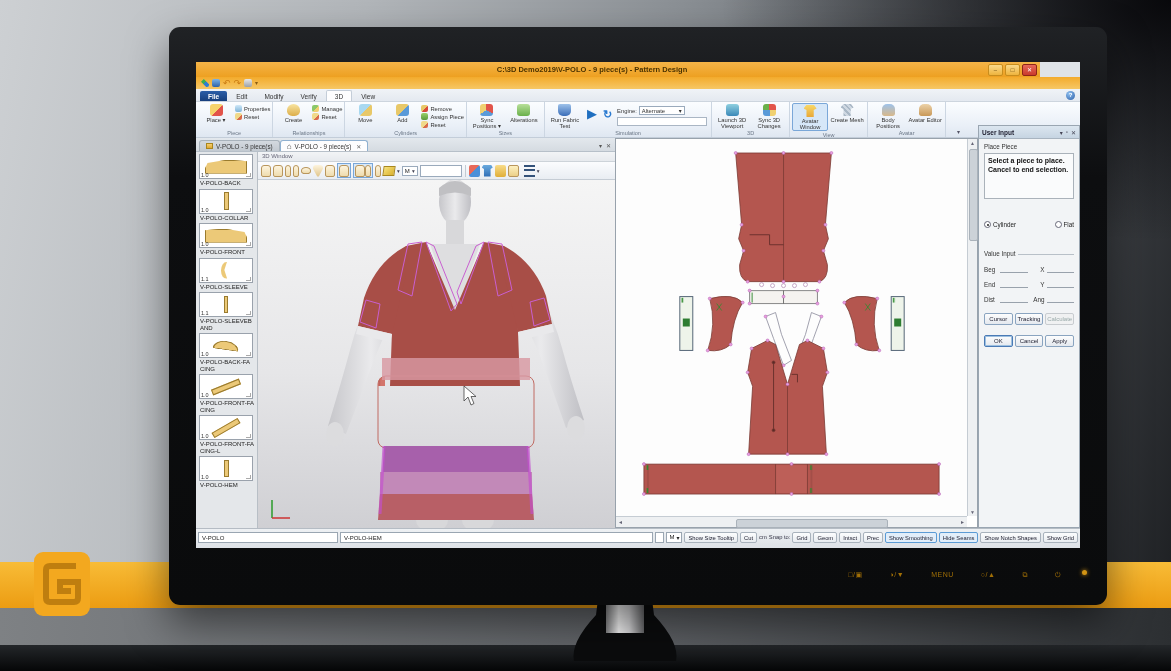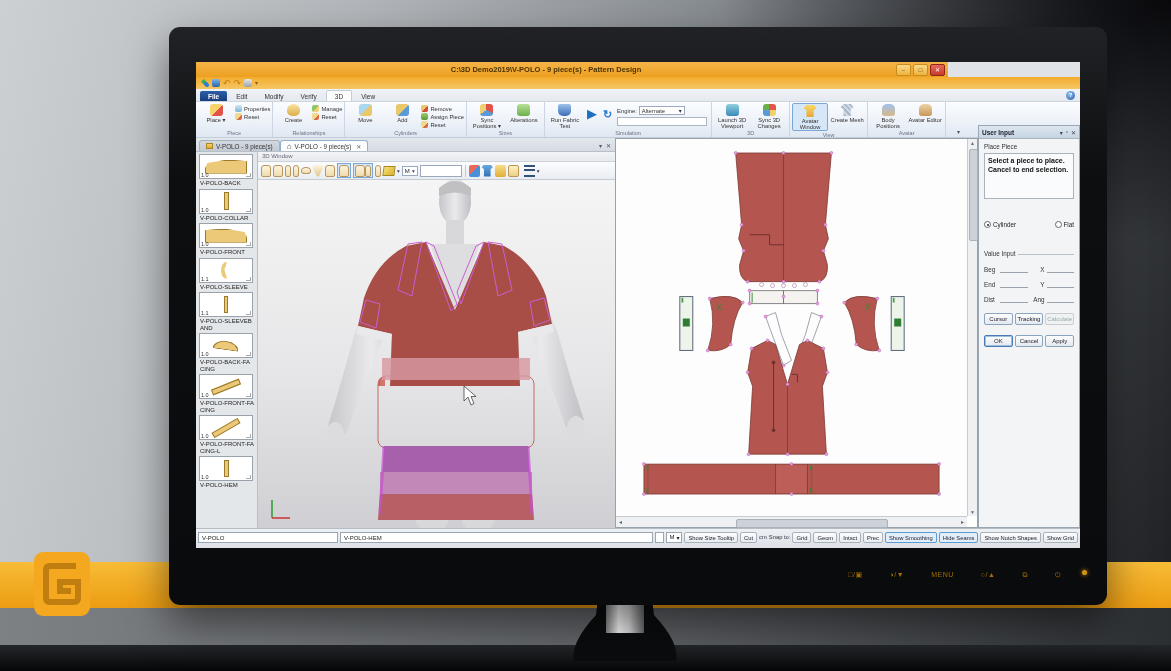--- a/index.html
+++ b/index.html
@@ -16,21 +16,21 @@
   .stand{position:absolute;left:570px;top:599px;z-index:4;}
   .monitor{position:absolute;left:169px;top:27px;width:938px;height:578px;z-index:5;
            background:linear-gradient(#202225,#0d0e10 26%,#0a0b0c);border-radius:11px;
            box-shadow:0 18px 40px rgba(0,0,0,.5);}
   .osd{position:absolute;right:46px;bottom:26px;display:flex;gap:27px;color:#a06f06;font-size:7px;letter-spacing:.5px;}
   .osd span{cursor:default;}
   .led{position:absolute;right:20px;bottom:30px;width:5px;height:5px;border-radius:50%;background:#d29414;box-shadow:0 0 4px #d29414;}
   
   .screen{position:absolute;left:27px;top:35px;width:884px;height:486px;background:#dfe3e8;overflow:hidden;font-size:7px;color:#222;}
   
-  .titlebar{left:0;top:0;width:752px;height:15px;background:linear-gradient(#f5b448,#eda021);display:flex;align-items:center;}
+  .titlebar{left:0;top:0;width:844px;height:15px;background:linear-gradient(#f5b448,#eda021);display:flex;align-items:center;}
   .title-text{flex:1;text-align:center;font-size:7.5px;font-weight:bold;color:#4a3200;}
   .winbtns{display:flex;gap:2px;margin-right:3px;}
   .wb{width:13px;height:10px;font-size:6px;line-height:10px;text-align:center;color:#5a3c00;background:linear-gradient(#fbd98a,#eeb43e);border:1px solid #c88d1d;border-radius:2px;}
   .wb.close{background:linear-gradient(#e8695a,#c93a2c);color:#fff;border-color:#8f2418;}
   
   .qat{left:0;top:15px;width:884px;height:12px;background:linear-gradient(#f3ab2c,#f6c765);display:flex;align-items:center;gap:3px;padding-left:5px;box-sizing:border-box;}
   .qi{width:8px;height:8px;border-radius:2px;}
   .qi.app{background:linear-gradient(135deg,#3fae4e 50%,#2e7dd1 50%);clip-path:polygon(0 0,100% 100%,65% 100%,0 35%,35% 0,100% 65%,100% 100%);}
   .qi.save{background:linear-gradient(#7db4e8,#2d62a8);}
   .qi.arrow{background:none;color:#c97a12;font-size:9px;line-height:8px;width:auto;}

